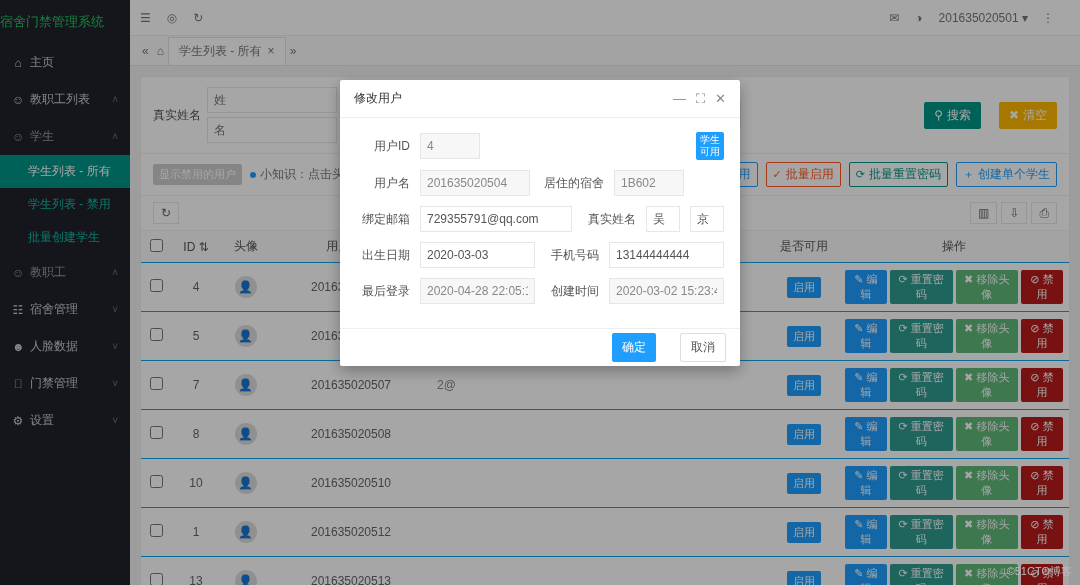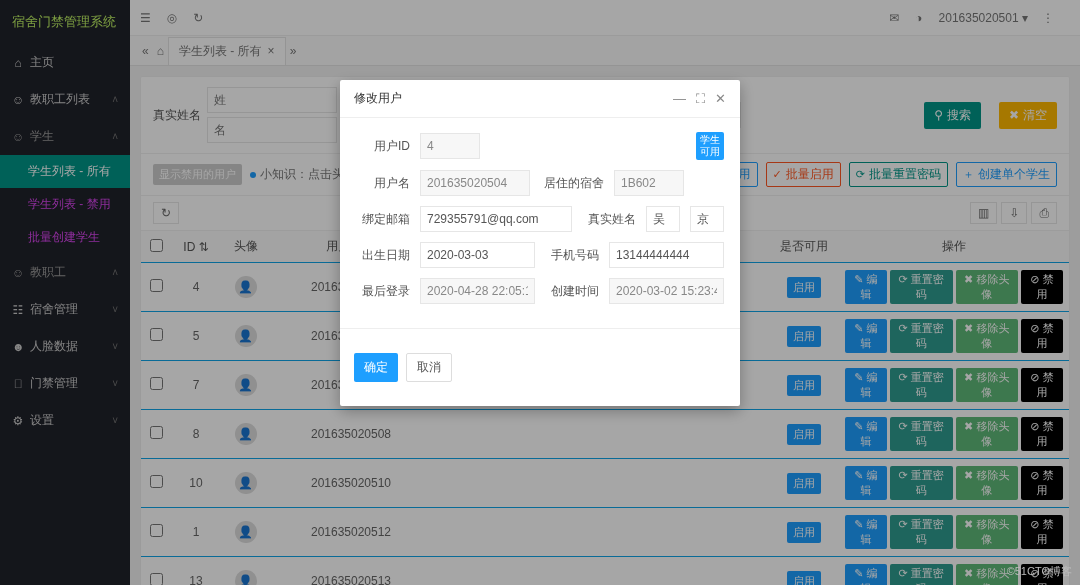--- a/index.html
+++ b/index.html
@@ -1,43 +1,43 @@
 <!DOCTYPE html>
 <html><head>
 <meta charset="utf-8">
 <style>
 *{box-sizing:border-box;margin:0;padding:0;font-family:"Microsoft YaHei",Arial,sans-serif;font-size:12px}
 body{background:#f0f2f5;color:#555}
 .app{display:flex;height:585px;width:1080px;overflow:hidden;position:relative}
 .sidebar{width:130px;background:#20222a;color:#aaa;flex-shrink:0;display:flex;flex-direction:column}
-.brand{padding:13px 12px;color:#bef264;font-size:13px}
+.brand{padding:13px 0;color:#22c55e;font-size:13px}
 .nav-item{padding:10px 12px;display:flex;align-items:center;gap:6px;cursor:pointer;color:#9a9a9a}
 .nav-item.lead{color:#ccc}
-.nav-sub{padding:8px 12px 8px 28px;font-size:12px;color:#d946ef;cursor:pointer}
+.nav-sub{padding:8px 12px 8px 28px;font-size:12px;color:#14b8a6;cursor:pointer}
 .nav-sub.active{background:#009688;color:#fff}
 .arrow{margin-left:auto;font-size:10px;color:#777}
 .icon{display:inline-block;width:12px;text-align:center;font-style:normal}
 .main{flex:1;display:flex;flex-direction:column;background:#f2f2f2;min-width:0}
 .topbar{height:36px;background:#fff;border-bottom:1px solid #eee;display:flex;align-items:center;padding:0 10px;color:#777}
 .topbar .tb-icon{margin-right:16px;cursor:pointer}
 .topbar .spacer{flex:1}
 .tabbar{height:30px;background:#fafafa;border-bottom:1px solid #e4e4e4;display:flex;align-items:center;padding:0 8px;color:#777}
 .tabbar .tab{padding:5px 10px;background:#fff;border:1px solid #e4e4e4;border-bottom:none;display:flex;align-items:center;gap:6px}
 .tabbar .arrow-btn{padding:4px;cursor:pointer}
 .content{padding:10px;flex:1;overflow:auto}
 .panel{background:#fff;border:1px solid #eee;border-radius:2px}
 .searchbar{padding:10px 12px;border-bottom:1px solid #f0f0f0;display:flex;flex-wrap:wrap;gap:10px 18px;align-items:center}
 .field{display:flex;align-items:center;gap:6px}
 .field label{color:#555;min-width:48px;text-align:right}
 .field input{border:1px solid #e6e6e6;padding:5px 6px;width:130px;color:#555}
 .btn{padding:5px 10px;border:none;border-radius:2px;cursor:pointer;color:#fff;display:inline-flex;align-items:center;gap:4px;font-size:12px}
 .btn-green{background:#009688}
 .btn-warn{background:#ffb800}
 .btn-blue{background:#1e9fff}
-.btn-red{background:#000000}
+.btn-red{background:#b91c1c}
 .btn-teal{background:#2f9c8f}
 .btn-sm{padding:3px 6px;font-size:11px}
 .btn-olive{background:#5fb878}
 .btn-outline{background:#fff;border:1px solid #1e9fff;color:#1e9fff}
 .btn-outline-red{background:#fff;border:1px solid #ff5722;color:#ff5722}
 .btn-outline-g{background:#fff;border:1px solid #009688;color:#009688}
 .toolbar{padding:8px 12px;display:flex;align-items:center;gap:8px;border-bottom:1px solid #f0f0f0}
 .tip{color:#777;font-size:12px}
 .dot{display:inline-block;width:6px;height:6px;border-radius:50%;background:#1e9fff;margin-right:4px;vertical-align:middle}
 .toolbar .spacer{flex:1}
@@ -60,21 +60,21 @@
 .frow{display:flex;gap:10px;margin-bottom:10px;align-items:center}
 .flabel{width:54px;text-align:right;color:#555;font-size:12px}
 .flabel.req::after{content:"*";color:#ff5722;margin-left:2px}
 .finput{flex:1;border:1px solid #e6e6e6;padding:5px 6px;color:#555;font-size:12px;min-width:0}
 .finput[readonly]{background:#f7f7f7;color:#888}
 .badge{background:#1e9fff;color:#fff;padding:2px 4px;border-radius:2px;font-size:10px;line-height:1.2}
 .radio{display:inline-flex;align-items:center;gap:3px;margin-right:10px;cursor:pointer}
 .radio .ring{width:13px;height:13px;border-radius:50%;border:1px solid #999;display:inline-flex;align-items:center;justify-content:center}
 .radio.sel .ring{border-color:#5fb878}
 .radio.sel .ring::after{content:"";width:7px;height:7px;border-radius:50%;background:#5fb878}
-.modal-ft{padding:24px 14px;border-top:1px solid #eee;display:flex;gap:8px}
+.modal-ft{padding:4px 14px;border-top:1px solid #eee;display:flex;justify-content:flex-end;gap:24px}
 .btn-default{background:#fff;border:1px solid #ddd;color:#555}
 .watermark{position:absolute;right:8px;bottom:6px;color:#bbb;font-size:11px}
 </style>
 </head>
 <body>
 
 <div class="app">
   <aside class="sidebar">
     <div class="brand">宿舍门禁管理系统</div>
     <div class="nav-item lead">

